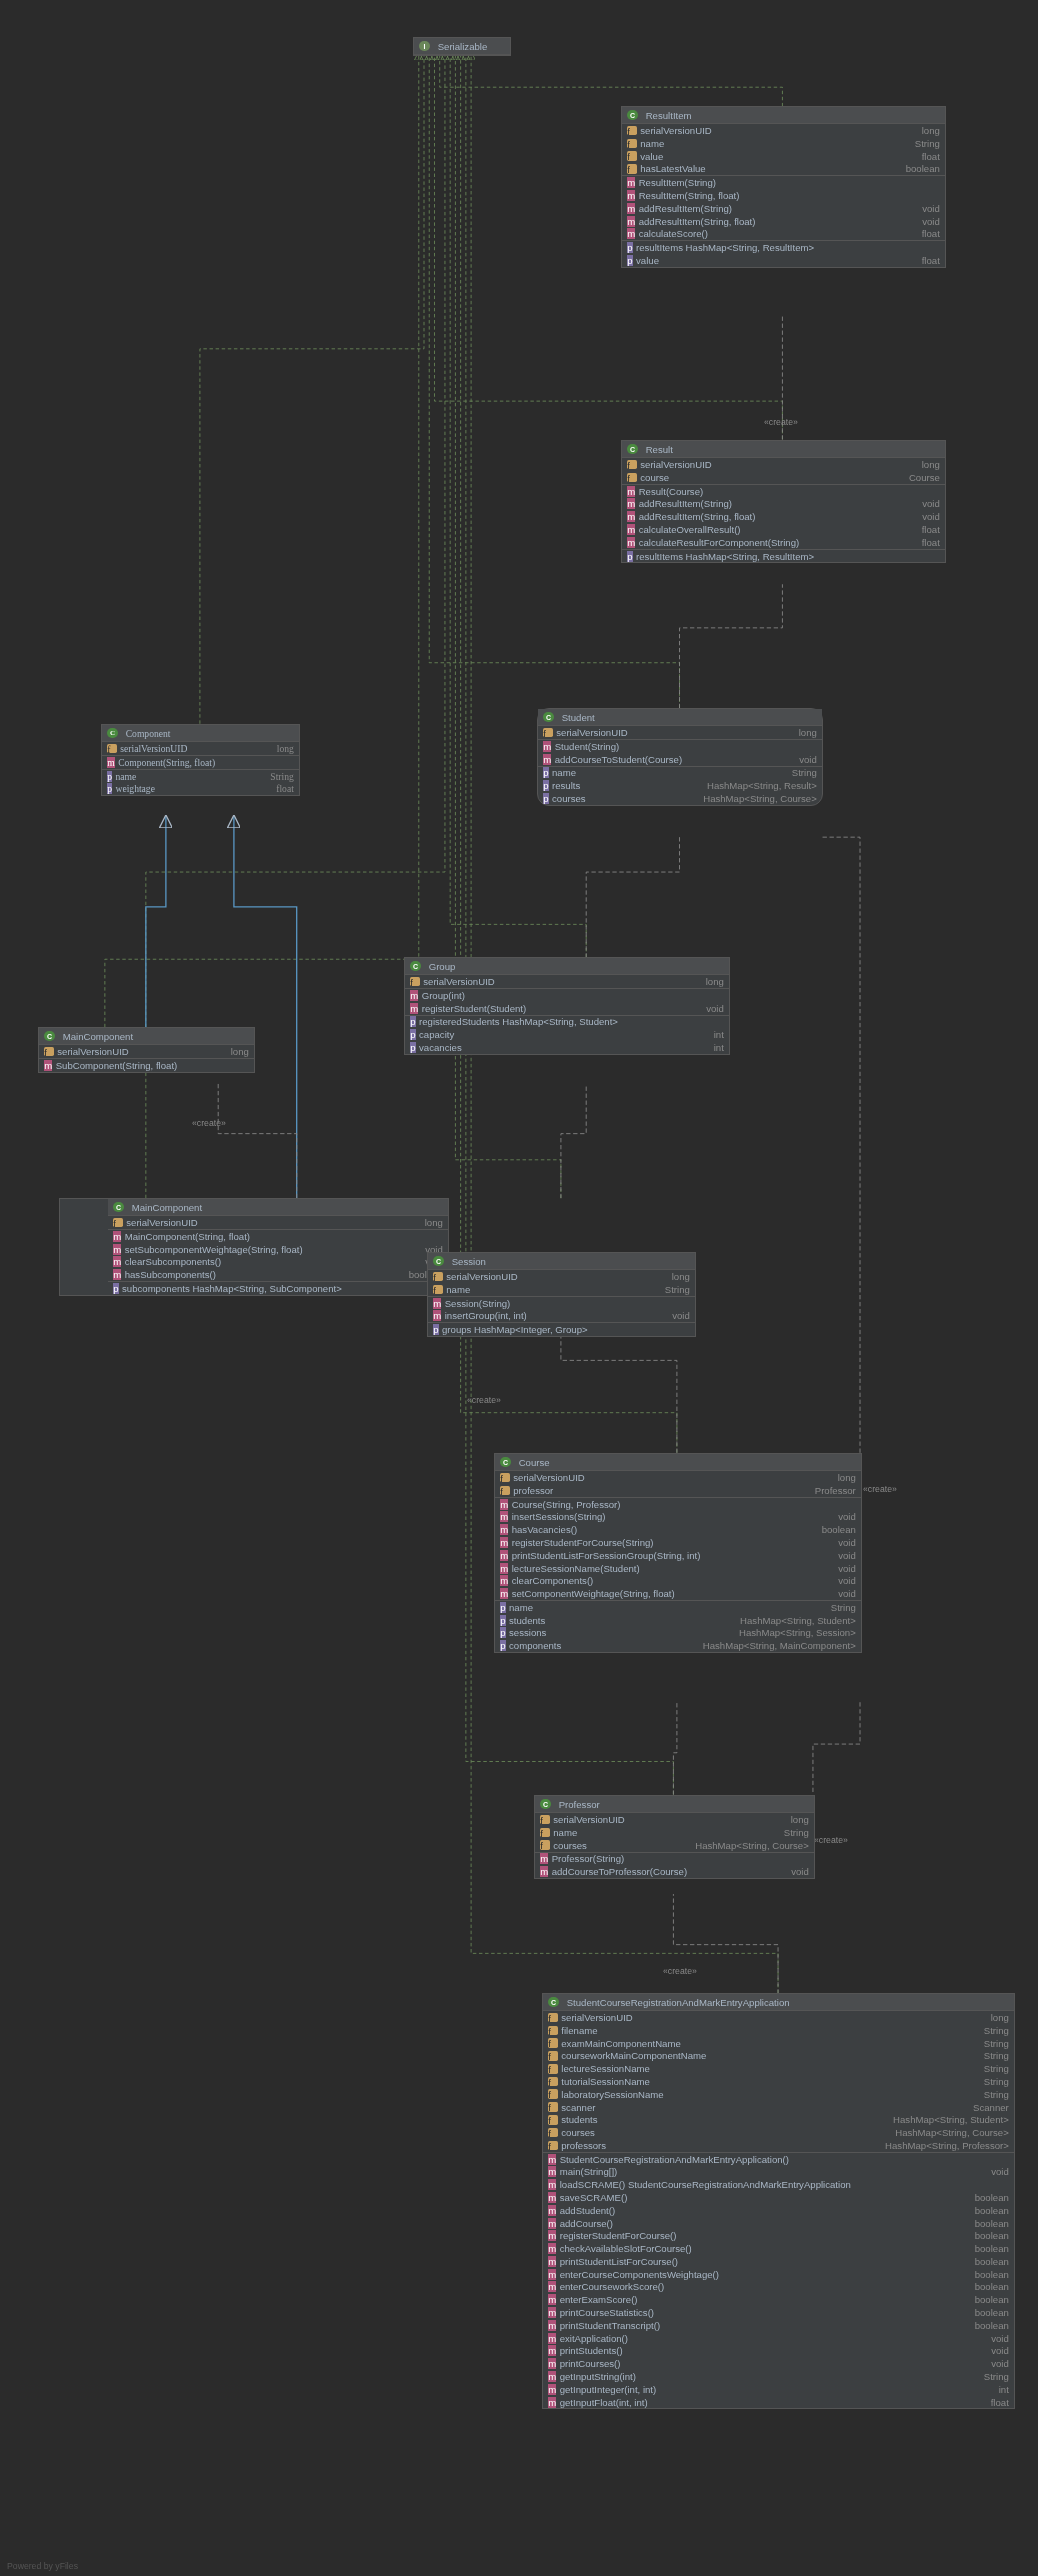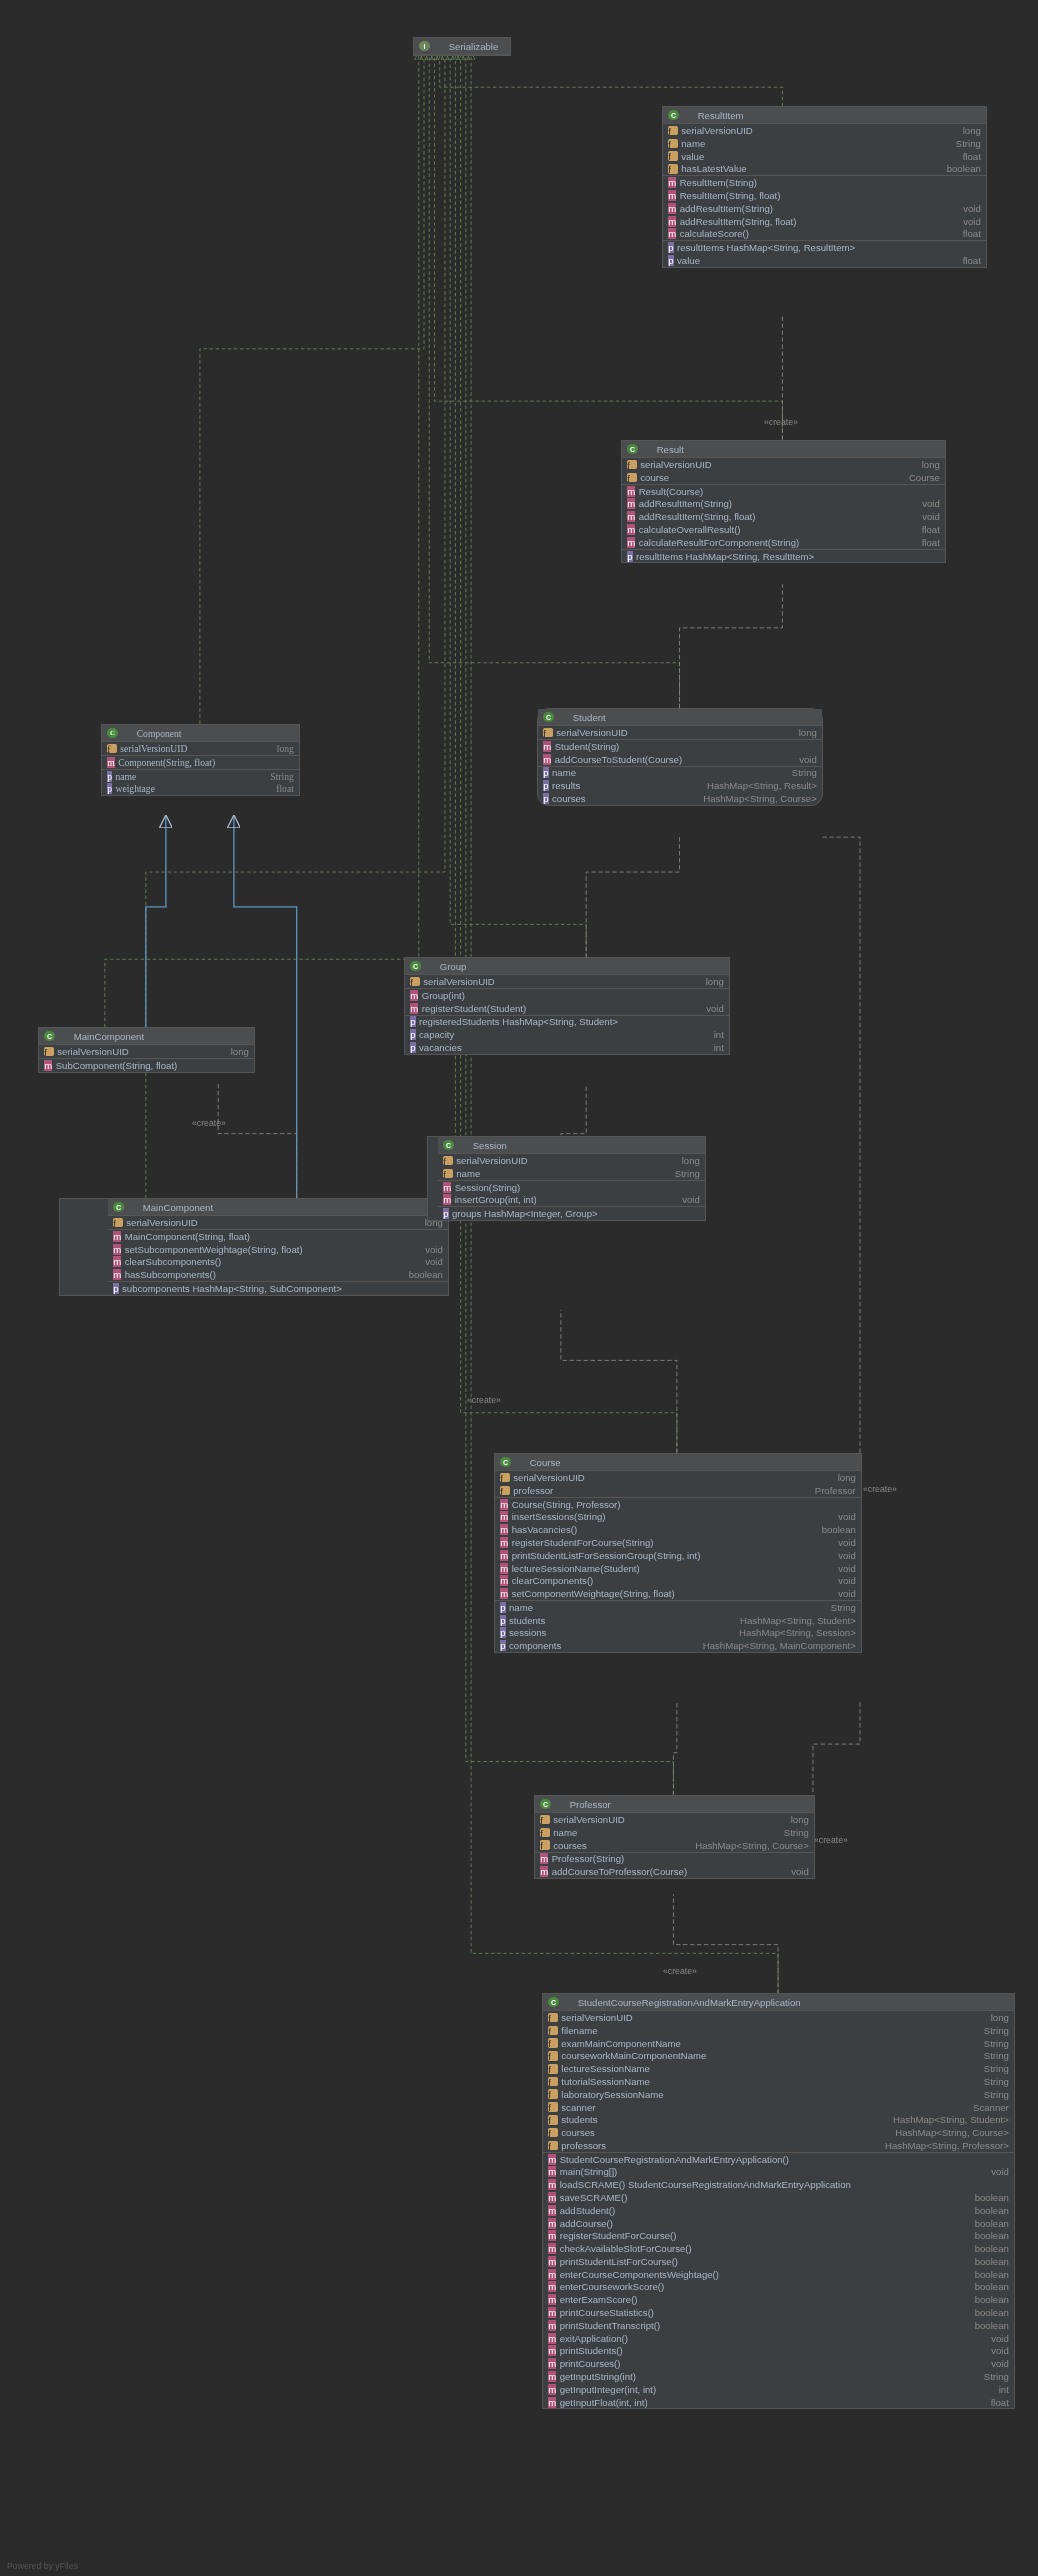--- a/index.html
+++ b/index.html
@@ -17,21 +17,21 @@
     background: #3c3f41;
     border: 0.9px solid #555;
     font-size: 9.6px;
   }
   .class-header {
     background: #4b4d4f;
     padding: 2.6px 5.2px;
     border-bottom: 0.9px solid #555;
     display: flex;
     align-items: center;
-    gap: 19px;
+    gap: 8px;
   }
   .class-header .icon {
     width: 10.5px;
     height: 10.5px;
     border-radius: 50%;
     display: inline-flex;
     align-items: center;
     justify-content: center;
     font-size: 7px;
     font-weight: bold;
@@ -128,21 +128,21 @@
 <div style="position:absolute; left:814px; top:1835px; font-size:8.7px; color:#8a8a8a;">«create»</div>
 <div style="position:absolute; left:663px; top:1966px; font-size:8.7px; color:#8a8a8a;">«create»</div>
 
 <div id="boxes">
     <div class="class-box" style="left: 413px; top: 37px; width: 96px;">
       <div class="class-header">
         <span class="icon icon-interface">I</span>
         <span>Serializable</span>
       </div>
     </div>
-    <div class="class-box" style="left: 621px; top: 106px; width: 323px; margin-left: 41px;">
+    <div class="class-box" style="left: 621px; top: 106px; width: 323px;">
       <div class="class-header">
         <span class="icon icon-class">C</span>
         <span>ResultItem</span>
       </div>
       <div class="row">
         <div class="left">
           <span class="icon icon-field">f</span>
           <span class="name">serialVersionUID</span>
         </div>
         <span class="type">long</span>
@@ -459,21 +459,21 @@
         </div>
         <span class="type">boolean</span>
       </div>
       <div class="row section-divider">
         <div class="left">
           <span class="icon icon-prop">p</span>
           <span class="name">subcomponents HashMap&lt;String, SubComponent&gt;</span>
         </div>
       </div>
     </div>
-    <div class="class-box" style="left: 427px; top: 1136px; width: 267px; padding-left: 10px;">
+    <div class="class-box" style="left: 427px; top: 1252px; width: 267px;">
       <div class="class-header">
         <span class="icon icon-class">C</span>
         <span>Session</span>
       </div>
       <div class="row">
         <div class="left">
           <span class="icon icon-field">f</span>
           <span class="name">serialVersionUID</span>
         </div>
         <span class="type">long</span>

